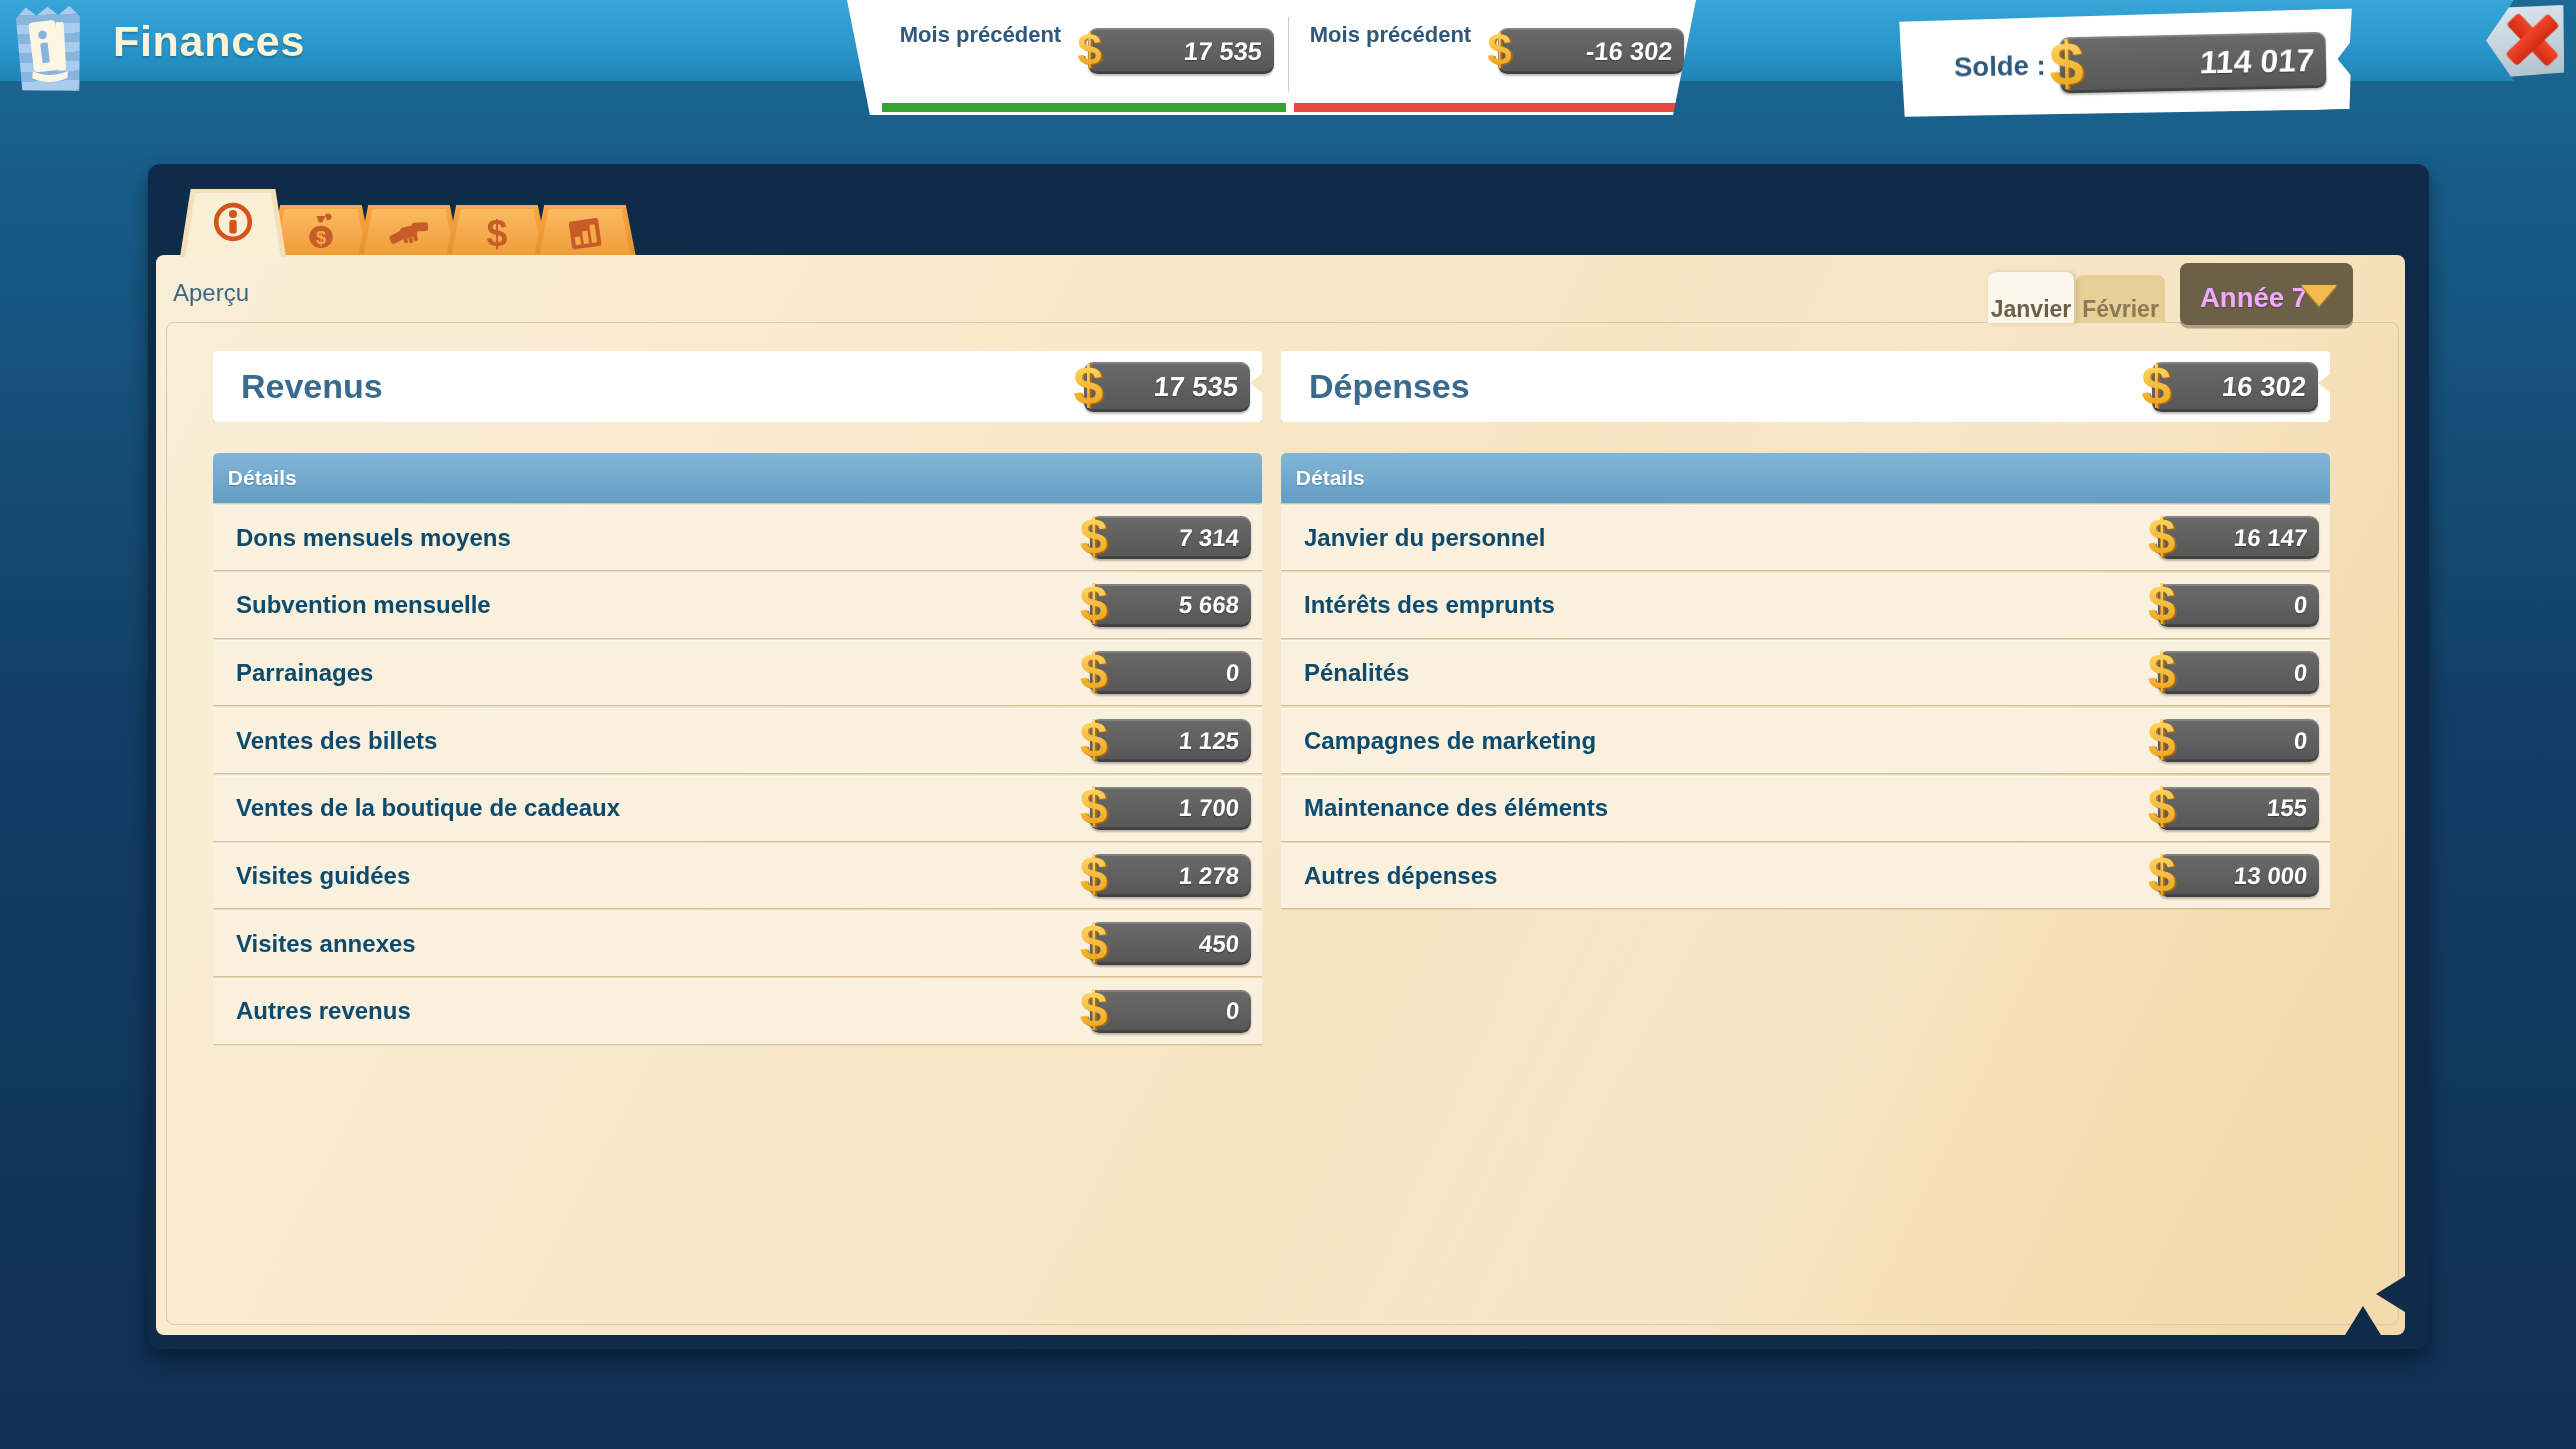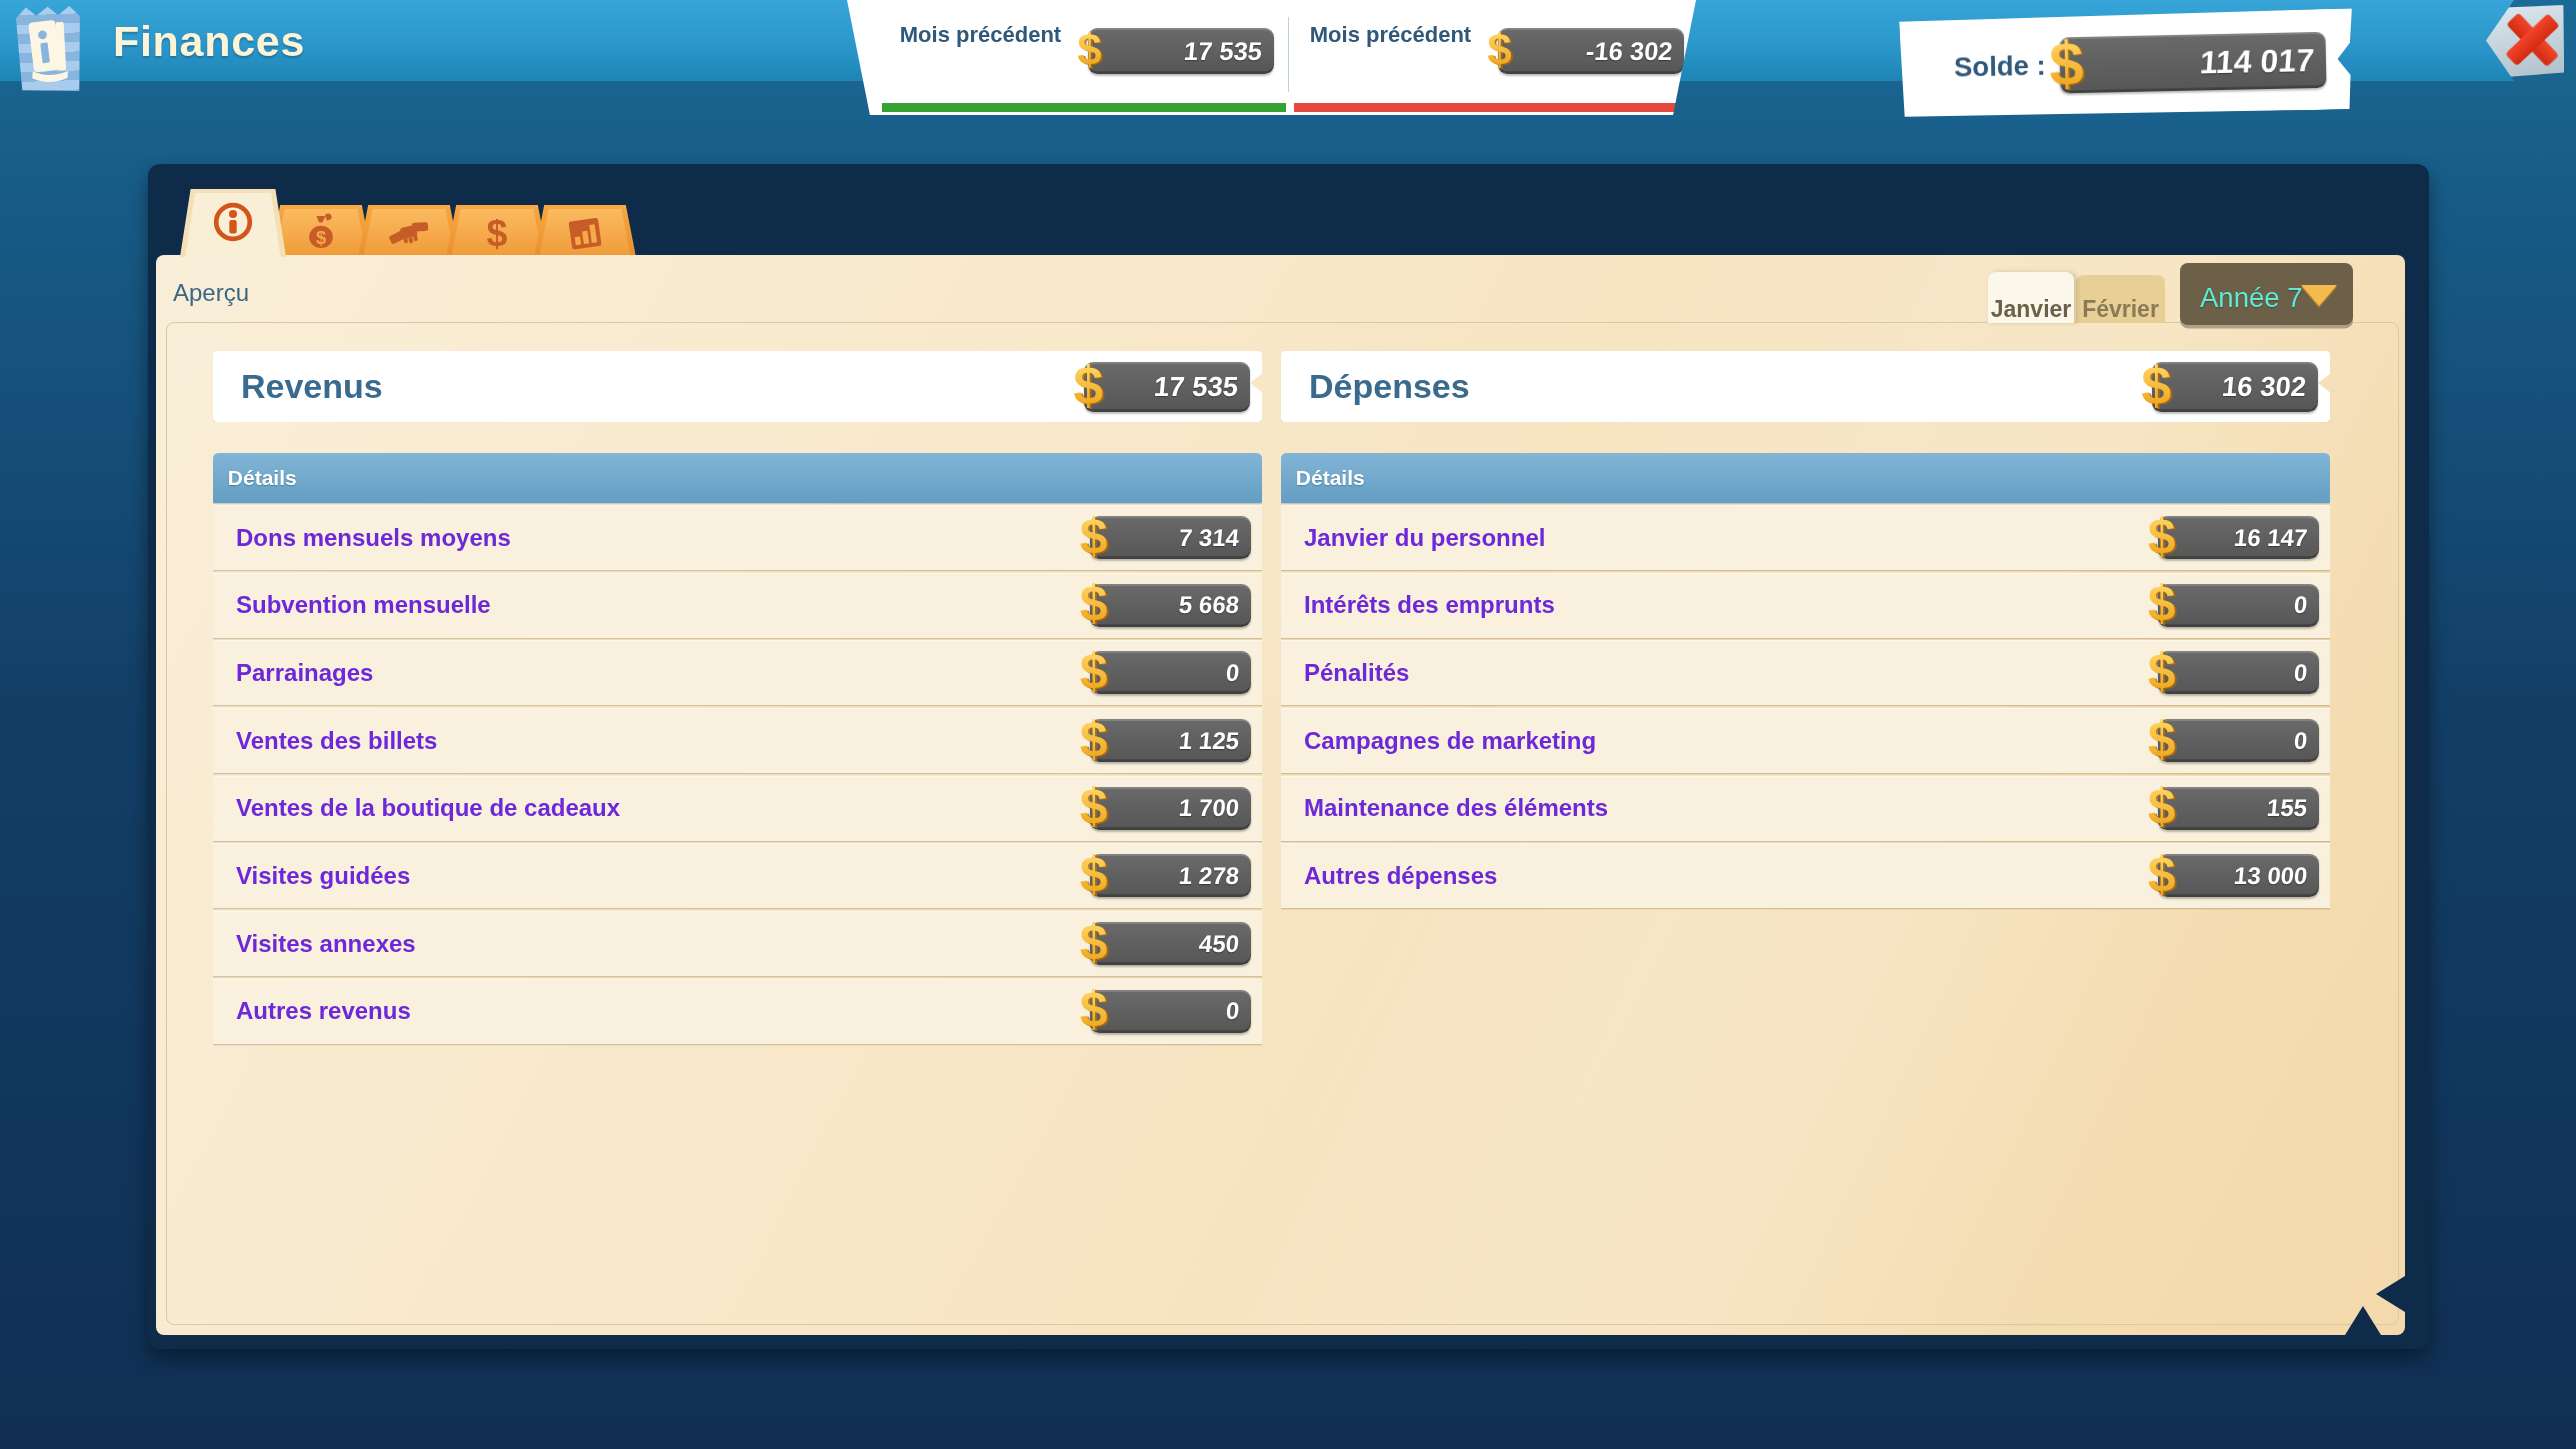--- a/index.html
+++ b/index.html
@@ -103,21 +103,21 @@
   .apercu{position:absolute;left:173px;top:279px;z-index:9;font-size:24px;font-weight:normal;color:#3a6787;}
   .month-tab{position:absolute;z-index:9;display:flex;align-items:flex-end;justify-content:center;
      border-radius:8px 8px 0 0;font-weight:bold;cursor:pointer;}
   .month-jan{left:1988px;top:272px;width:86px;height:51px;background:#fbf7ea;color:#6d6049;
      font-size:23px;box-shadow:2.7px 0 4px rgba(120,95,50,.25);z-index:10;}
   .month-fev{left:2076px;top:275px;width:89px;height:48px;background:#e7cf96;color:#8a7a58;
      font-size:23px;}
   .year-btn{position:absolute;left:2180px;top:263px;width:173px;height:62px;z-index:10;
      background:#6c6049;border-radius:8px;cursor:pointer;
      box-shadow:0 3.4px 0 rgba(46,36,22,.35);display:flex;align-items:center;}
-  .year-label{margin-left:20px;font-size:27.5px;font-weight:normal;color:#5eead4;
+  .year-label{margin-left:20px;font-size:27.5px;font-weight:bold;color:#f0abfc;
      text-shadow:0 1.3px 1.3px rgba(0,0,0,.3);margin-top:8px;}
   .year-tri{position:absolute;right:16px;top:21.5px;width:0;height:0;
      border-left:18px solid transparent;border-right:18px solid transparent;
      border-top:21.5px solid #f3ba4d;filter:drop-shadow(0 2px 0 #a97c2c);}
 
   
   .column{position:absolute;top:351px;width:1049px;z-index:9;}
   .col-left{left:213px;}
   .col-right{left:1281px;}
   .total-card{position:relative;height:71px;background:#ffffff;border-radius:4px;
@@ -131,21 +131,21 @@
   .details-bar{margin-top:31px;height:50px;border-radius:5.4px 5.4px 1.3px 1.3px;
      background:linear-gradient(180deg,#82b5d6,#649ec3);
      display:flex;align-items:center;box-shadow:0 1.3px 0 rgba(90,120,150,.3);}
   .details-bar span{margin-left:14.8px;font-size:21px;font-weight:bold;color:#ffffff;
      text-shadow:0 1.3px 1.3px rgba(40,80,110,.45);}
   .rows{margin-top:2px;}
   .row{height:65px;margin-bottom:2.7px;background:#f9f0dd;
      display:flex;align-items:center;justify-content:space-between;
      padding:0 10.7px 0 23px;box-sizing:border-box;
      box-shadow:0 1.3px 0 rgba(170,145,100,.45),inset 0 0.7px 0 rgba(255,255,255,.6);}
-  .row-label{font-size:24px;font-weight:bold;color:#6d28d9;}
+  .row-label{font-size:24px;font-weight:bold;color:#0c4a6e;}
   .row .pill{width:161px;height:43px;font-size:24px;}
   .row .dollar{font-size:50px;}
 
   
   .notch-right{position:absolute;left:2376px;top:1276px;width:0;height:0;z-index:11;
      border-top:18px solid transparent;border-bottom:18px solid transparent;
      border-right:29.5px solid #0e2b49;}
   .notch-bottom{position:absolute;left:2345px;top:1306px;width:0;height:0;z-index:11;
      border-left:18px solid transparent;border-right:18px solid transparent;
      border-bottom:29.5px solid #0e2b49;}

